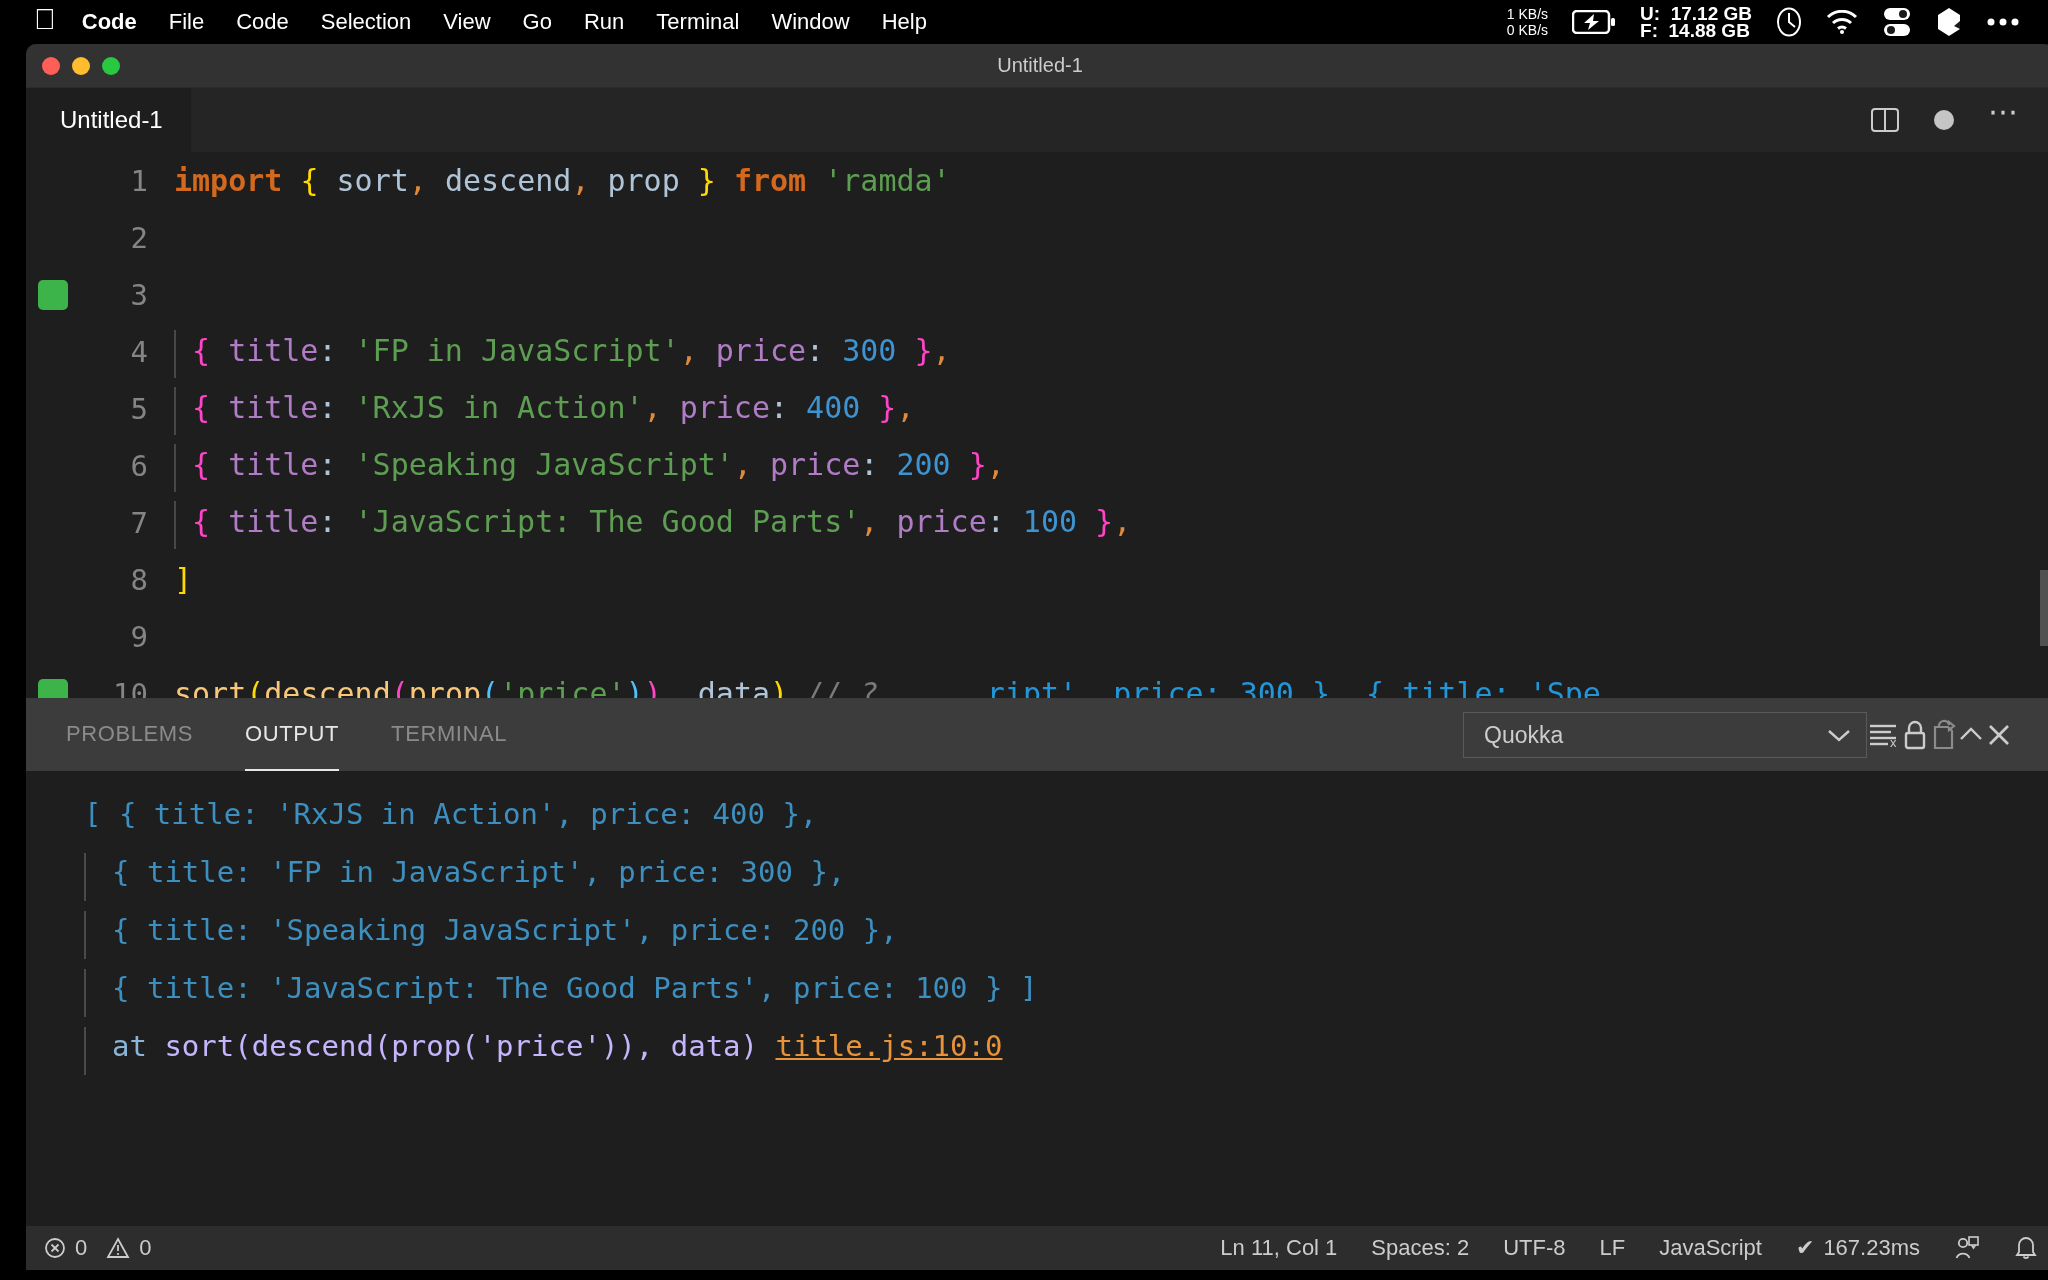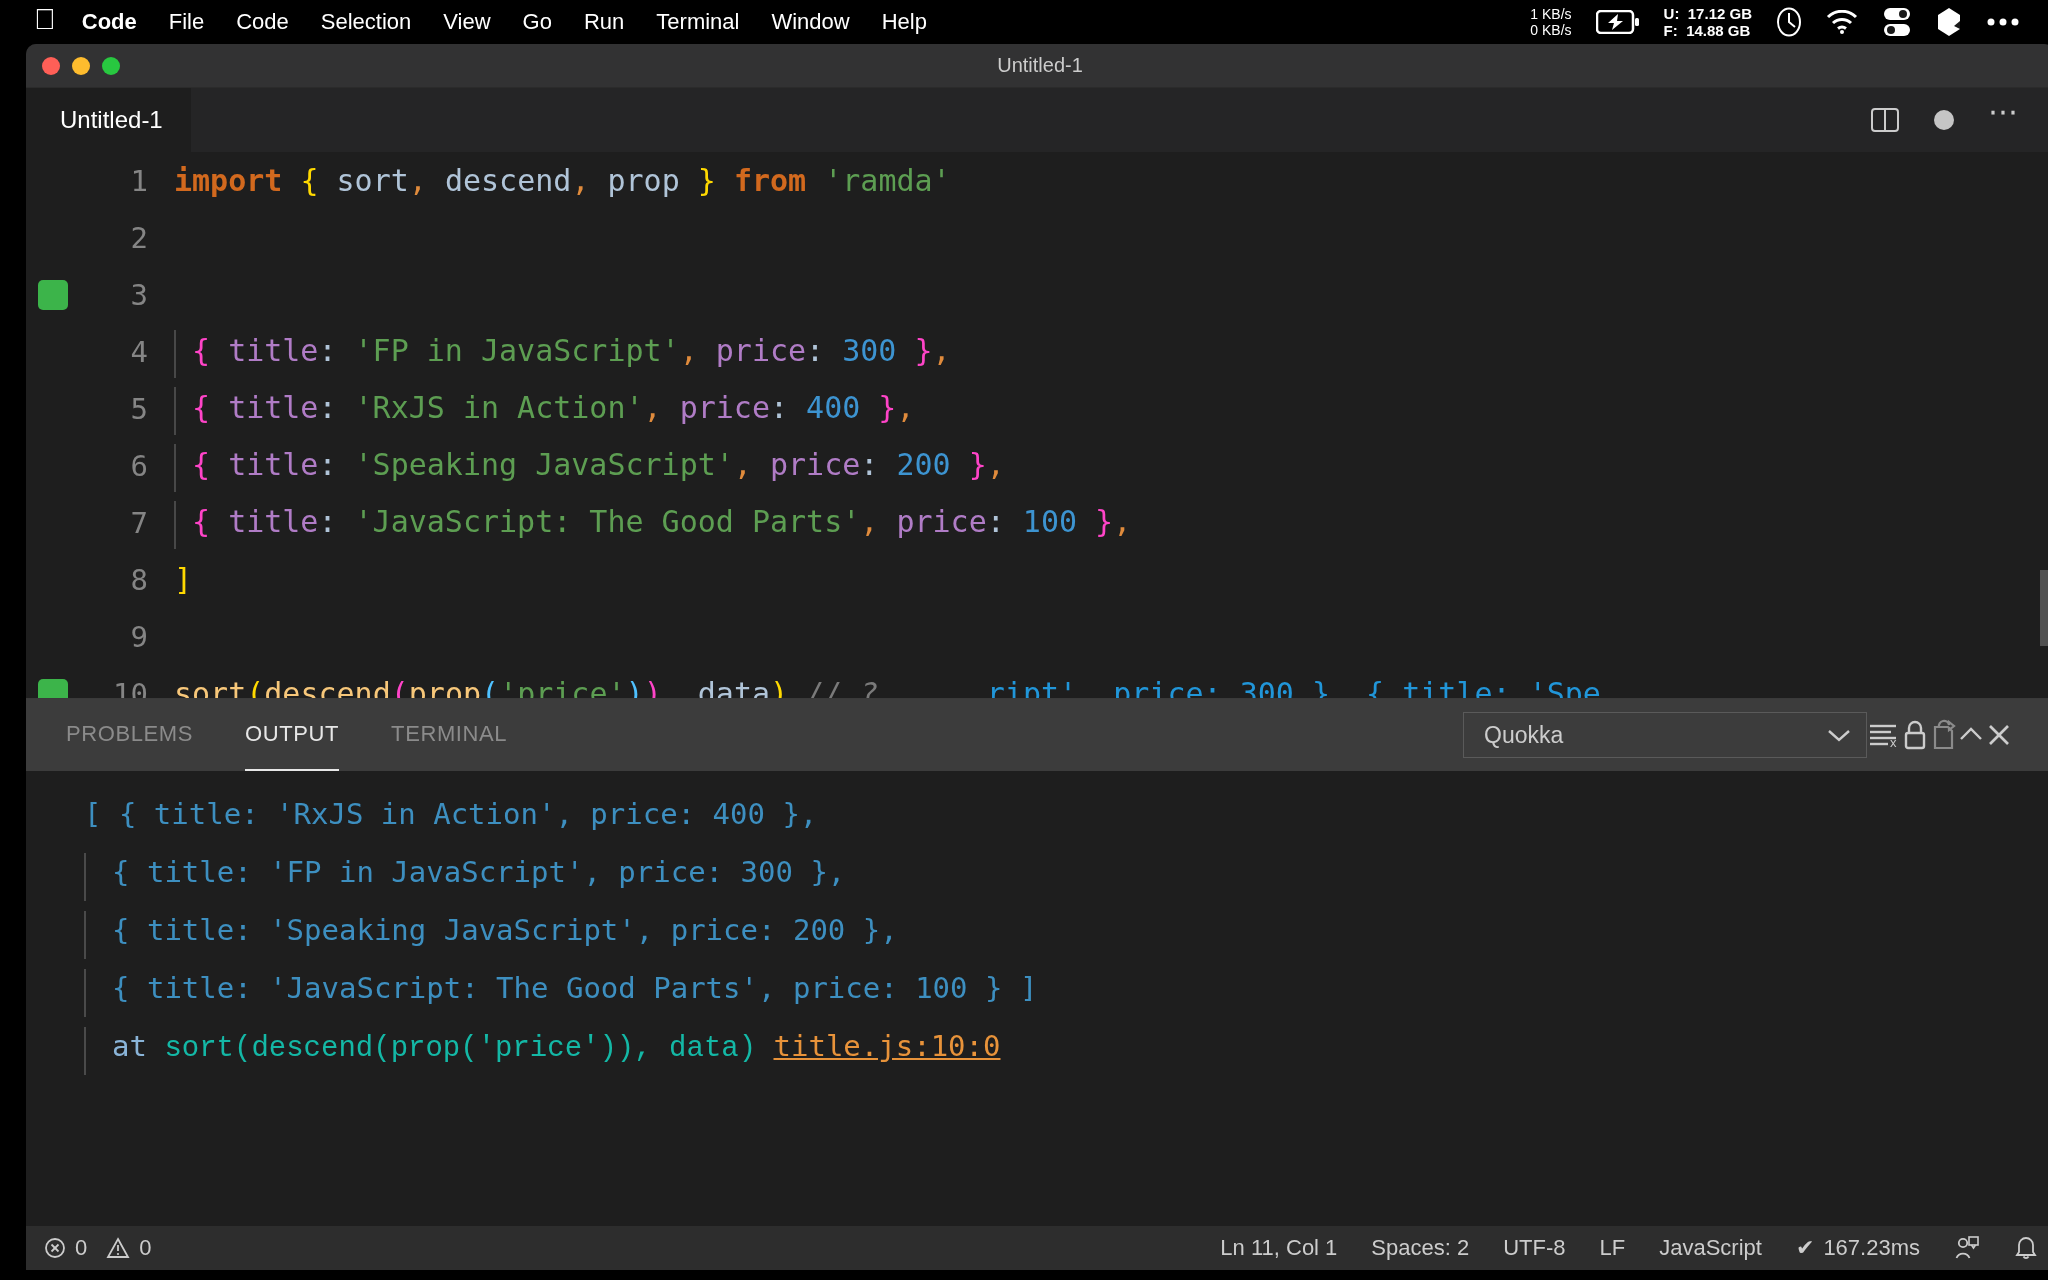--- a/index.html
+++ b/index.html
@@ -36,21 +36,21 @@
     margin-left: auto;
     display: flex; align-items: center;
     gap: 24px;
     padding-right: 8px;
   }
   .net-speed {
     font-size: 14px; line-height: 16px;
     text-align: right; color: #fff;
   }
   .mem-stat {
-    font-size: 15px; line-height: 17px;
+    font-size: 19px; line-height: 17px;
     color: #fff;
     display: flex; flex-direction: column;
   }
   .mem-stat span { white-space: pre; }
   .icon-w { display:flex; align-items:center; justify-content:center; }
 
   
   .window {
     position: absolute;
     top: 44px; left: 26px;
@@ -216,21 +216,21 @@
     padding-left: 58px;
   }
   .out-blue { color: #3d8fc0; }
   .out-guide {
     display: inline-block;
     border-left: 2px solid #4a4a4a;
     height: 48px; margin-right: 26px;
     vertical-align: middle; position: relative; top: 3px;
   }
   .out-at { color: #8ab4d8; }
-  .out-orange { color: #14b8a6; font-family: Liberation Mono, monospace; }
+  .out-orange { color: #c4b5fd; }
   .out-link {
     color: #e8933a; text-decoration: underline;
   }
 
   
   .statusbar {
     position: absolute; bottom: 0; left: 0;
     width: 2028px; height: 44px;
     background: #2d2d2d;
     display: flex; align-items: center;

